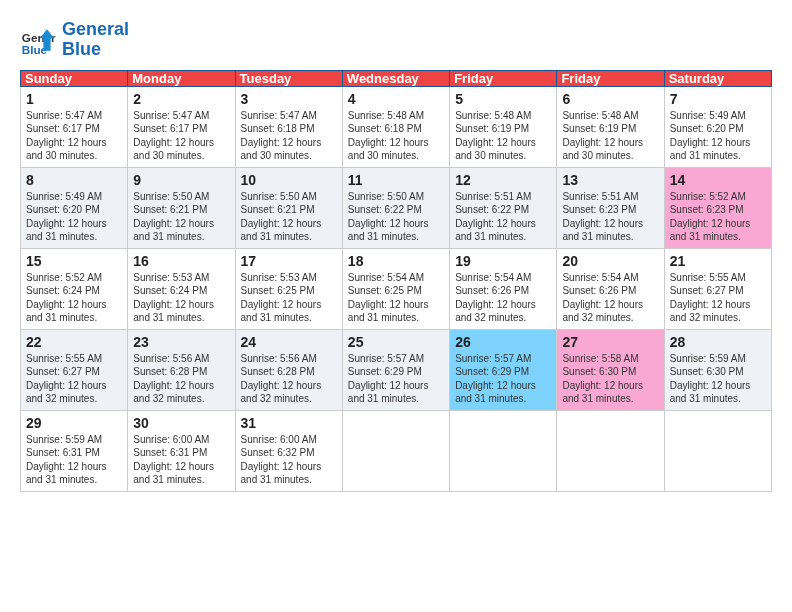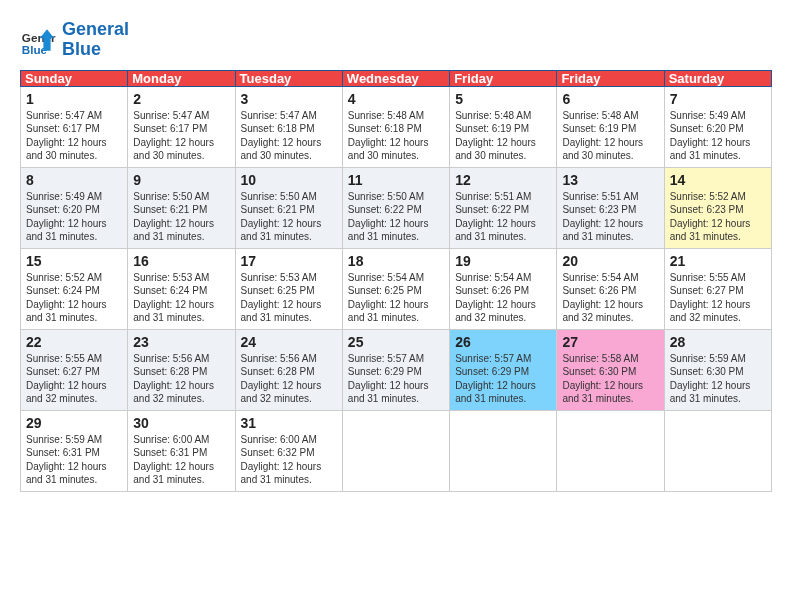--- a/index.html
+++ b/index.html
@@ -213,21 +213,21 @@
 Daylight: 12 hours
 and 31 minutes.</div>
         </td>
         <td style="background-color: rgb(238, 242, 247); margin-top: 46px;">
           <span class="day-number">13</span>
           <div class="day-info" style="white-space: pre-line;">Sunrise: 5:51 AM
 Sunset: 6:23 PM
 Daylight: 12 hours
 and 31 minutes.</div>
         </td>
-        <td style="background-color: #fef9c3;">
+        <td style="background-color: #f9a8d4;">
           <span class="day-number">14</span>
           <div class="day-info" style="white-space: pre-line;">Sunrise: 5:52 AM
 Sunset: 6:23 PM
 Daylight: 12 hours
 and 31 minutes.</div>
         </td>
       </tr>
       <tr>
         <td>
           <span class="day-number">15</span>

